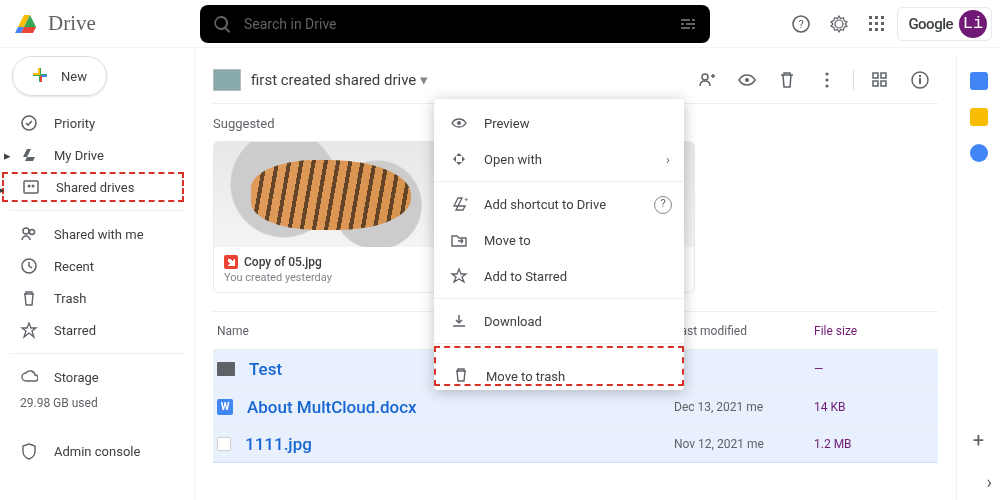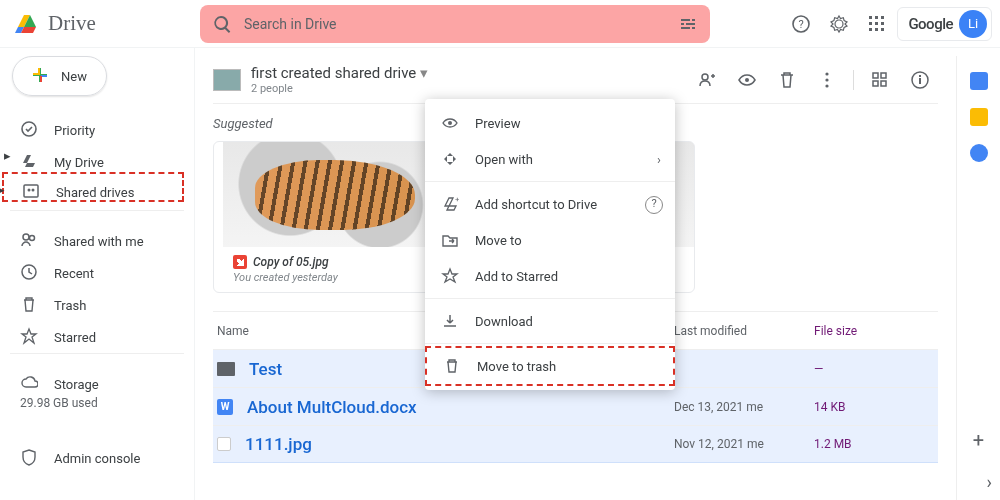--- a/index.html
+++ b/index.html
@@ -1,53 +1,53 @@
 <!DOCTYPE html>
 <html><head>
 <meta charset="utf-8">
 <style>
   * { box-sizing: border-box; margin: 0; padding: 0; font-family: Roboto, Arial, sans-serif; }
   body { width: 1000px; height: 500px; overflow: hidden; background: #fff; color: #3c4043; font-size: 13px; position: relative; }
   .top { display: flex; align-items: center; height: 48px; padding: 0 8px 0 14px; gap: 6px; border-bottom: 1px solid #f1f3f4; }
   .logo { display: flex; align-items: center; gap: 8px; width: 180px; }
   .logo span { font-size: 21px; color: #5f6368; font-family: Liberation Serif, serif; }
-  .search { flex: none; width: 510px; height: 38px; background: #fca5a5; border-radius: 8px; display: flex; align-items: center; gap: 12px; padding: 0 12px; }
+  .search { flex: none; width: 510px; height: 38px; background: #000000; border-radius: 8px; display: flex; align-items: center; gap: 12px; padding: 0 12px; }
   .search svg, .icn { width: 20px; height: 20px; fill: #5f6368; }
   .search-ph { flex: 1; color: #5f6368; font-size: 14px; }
   .ibtn { width: 36px; height: 36px; display: flex; align-items: center; justify-content: center; cursor: pointer; border-radius: 50%; }
   .top-r { margin-left: auto; display: flex; align-items: center; gap: 2px; }
   .gpill { background: #fff; border: 1px solid #e8eaed; border-radius: 6px; padding: 2px 4px 2px 10px; display: flex; align-items: center; gap: 6px; }
   .gpill .g { font-size: 15px; font-weight: 500; letter-spacing: -0.5px; }
-  .avatar { width: 28px; height: 28px; border-radius: 50%; background: #3b82f6; color: #fff; display: flex; align-items: center; justify-content: center; font-size: 13px; }
+  .avatar { width: 28px; height: 28px; border-radius: 50%; background: #701a75; color: #fff; display: flex; align-items: center; justify-content: center; font-size: 17px; font-family: Liberation Mono, monospace; }
   .main { display: flex; height: calc(500px - 48px); }
   .side { width: 195px; padding: 8px 10px; border-right: 1px solid #f1f3f4; overflow: hidden; }
   .newbtn { display: flex; align-items: center; gap: 10px; width: 95px; height: 40px; border: 1px solid #dadce0; border-radius: 22px; padding: 0 16px; box-shadow: 0 1px 2px rgba(0,0,0,.12); cursor: pointer; margin-bottom: 12px; margin-left: 2px; }
   .newbtn span { font-size: 13px; }
   .nav { display: flex; flex-direction: column; gap: 2px; }
-  .nav-item { display: flex; align-items: flex-end; gap: 16px; height: 30px; padding: 0 10px; cursor: pointer; border-radius: 0 16px 16px 0; position: relative; }
+  .nav-item { display: flex; align-items: center; gap: 16px; height: 30px; padding: 0 10px; cursor: pointer; border-radius: 0 16px 16px 0; position: relative; }
   .nav-item svg { width: 18px; height: 18px; fill: #5f6368; }
   .nav-item .lbl { font-size: 13px; color: #3c4043; }
   .nav-item .chv { position: absolute; left: -6px; top: 8px; }
   .nav-item.sd { border: 2px dashed #d93025; border-radius: 0; margin-left: -8px; padding-left: 18px; }
   .sep { border-top: 1px solid #eee; margin: 6px 0; }
   .stg { font-size: 12px; color: #5f6368; padding: 2px 10px; }
 
   .content { flex: 1; display: flex; margin-top: 8px; }
   .files { flex: 1; padding: 0 18px; overflow: hidden; }
   .fhd { display: flex; align-items: center; height: 48px; border-bottom: 1px solid #eee; }
   .ftitle { display: flex; align-items: center; gap: 10px; }
   .ftitle .dimg { width: 28px; height: 22px; background: #8aa; border: 1px solid #bbb; }
   .ftitle .col { display: flex; flex-direction: column; }
   .ftitle .t { font-size: 15px; color: #3c4043; }
   .ftitle .s { font-size: 11px; color: #80868b; }
   .fhd .r { margin-left: auto; display: flex; align-items: center; gap: 4px; }
-  .sugg { padding-top: 12px; font-style: italic; }
+  .sugg { padding-top: 12px; }
   .sugg-h { font-size: 13px; color: #5f6368; margin-bottom: 10px; }
   .cards { display: flex; gap: 12px; }
-  .card { width: 235px; border: 1px solid #e8eaed; border-radius: 6px; overflow: hidden; padding-left: 9px; }
+  .card { width: 235px; border: 1px solid #e8eaed; border-radius: 6px; overflow: hidden; }
   .thumb { height: 105px; background: #ddd; display: flex; align-items: center; justify-content: center; position: relative; overflow: hidden; }
   .thumb::before { content:""; position:absolute; inset:0; background:
     radial-gradient(circle at 30% 40%, #ccc 0 30%, transparent 31%),
     radial-gradient(circle at 70% 60%, #ccc 0 25%, transparent 26%),
     linear-gradient(#e8e8e8,#f4f4f4); }
   .tiger { width: 160px; height: 70px; position: relative; background: linear-gradient(90deg, #e09a5a, #d8934f); border-radius: 40% 50% 45% 40%; }
   .tiger::after { content:""; position:absolute; inset:0; background: repeating-linear-gradient(100deg, rgba(0,0,0,.55) 0 4px, transparent 4px 12px); border-radius: inherit; mix-blend-mode: multiply; }
   .cap { padding: 8px 10px; }
   .cap .t { display: flex; align-items: center; gap: 6px; font-size: 12px; color: #3c4043; font-weight: 500; }
   .cap .s { font-size: 11px; color: #80868b; margin-top: 2px; }
@@ -58,27 +58,27 @@
   .th { color: #5f6368; font-size: 12px; }
   .tr.sel { background: #e8f0fe; }
   .tr.hl { border-bottom: 1px solid #cfe0fb; }
   .c-name { flex: 1; display: flex; align-items: center; gap: 14px; }
   .c-mod { width: 140px; color: #5f6368; font-size: 12px; }
   .c-size { width: 120px; color: #701a75; font-size: 12px; }
   .fldr { width: 18px; height: 14px; background: #5f6368; border-radius: 1px; }
   .docw { width: 16px; height: 16px; background: #4285f4; color:#fff; font-size:10px; font-weight:700; display:flex; align-items:center; justify-content:center; border-radius:2px; }
   .fname { color: #1967d2; font-size: 17px; font-weight: 500; }
 
-  .ctx { position: absolute; left: 425px; top: 99px; width: 250px; background: #fff; border-radius: 4px; box-shadow: 0 2px 14px rgba(0,0,0,.25); padding: 6px 0; z-index: 50; }
+  .ctx { position: absolute; left: 434px; top: 99px; width: 250px; background: #fff; border-radius: 4px; box-shadow: 0 2px 14px rgba(0,0,0,.25); padding: 6px 0; z-index: 50; }
   .ci { display: flex; align-items: center; height: 36px; padding: 0 16px; gap: 16px; cursor: pointer; font-size: 13px; color: #3c4043; position: relative; }
   .ci svg { width: 18px; height: 18px; fill: #5f6368; }
   .ci.arr::after { content: "›"; position: absolute; right: 14px; color: #5f6368; }
   .ci.help::after { content: "?"; position: absolute; right: 12px; top: 10px; width:16px; height:16px; border:1px solid #888; border-radius:50%; text-align:center; font-size:11px; color:#5f6368;}
   .cdv { border-top: 1px solid #eee; margin: 4px 0; }
-  .ci.trash { border: 2px dashed #d93025; border-radius: 0; height: 40px; margin: -2px 0; }
+  .ci.trash { border: 2px dashed #d93025; border-radius: 0; height: 40px; margin: -2px 0; align-items: flex-end; }
 
   .rail { width: 44px; border-left: 1px solid #eee; display: flex; flex-direction: column; align-items: center; padding-top: 16px; gap: 18px; }
   .rico { width: 18px; height: 18px; border-radius: 3px; }
   .chev-expand { position:absolute; bottom:8px; right:8px; color:#5f6368; font-size:18px;}
 </style>
 </head>
 <body>
 
 <div class="top">
   <div class="logo">
@@ -214,21 +214,20 @@
     </div>
   </div>
 
   <div class="content">
     <div class="files">
       <div class="fhd">
         <div class="ftitle">
           <div class="dimg"></div>
           <div class="col">
             <div class="t"><span>first created shared drive</span> <span style="color:#888">▾</span></div>
-            <div class="s">2 people</div>
           </div>
         </div>
         <div class="r">
           <div class="ibtn">
               <svg class="icn">
                 <circle cx="8" cy="7" r="3" fill="none" stroke="#5f6368" stroke-width="1.5"></circle>
                 <path d="M3 16c0-3 2-5 5-5s5 2 5 5M14 6h4M16 4v4" fill="none" stroke="#5f6368" stroke-width="1.5"></path>
               </svg>
             </div>
           <div class="ibtn">

